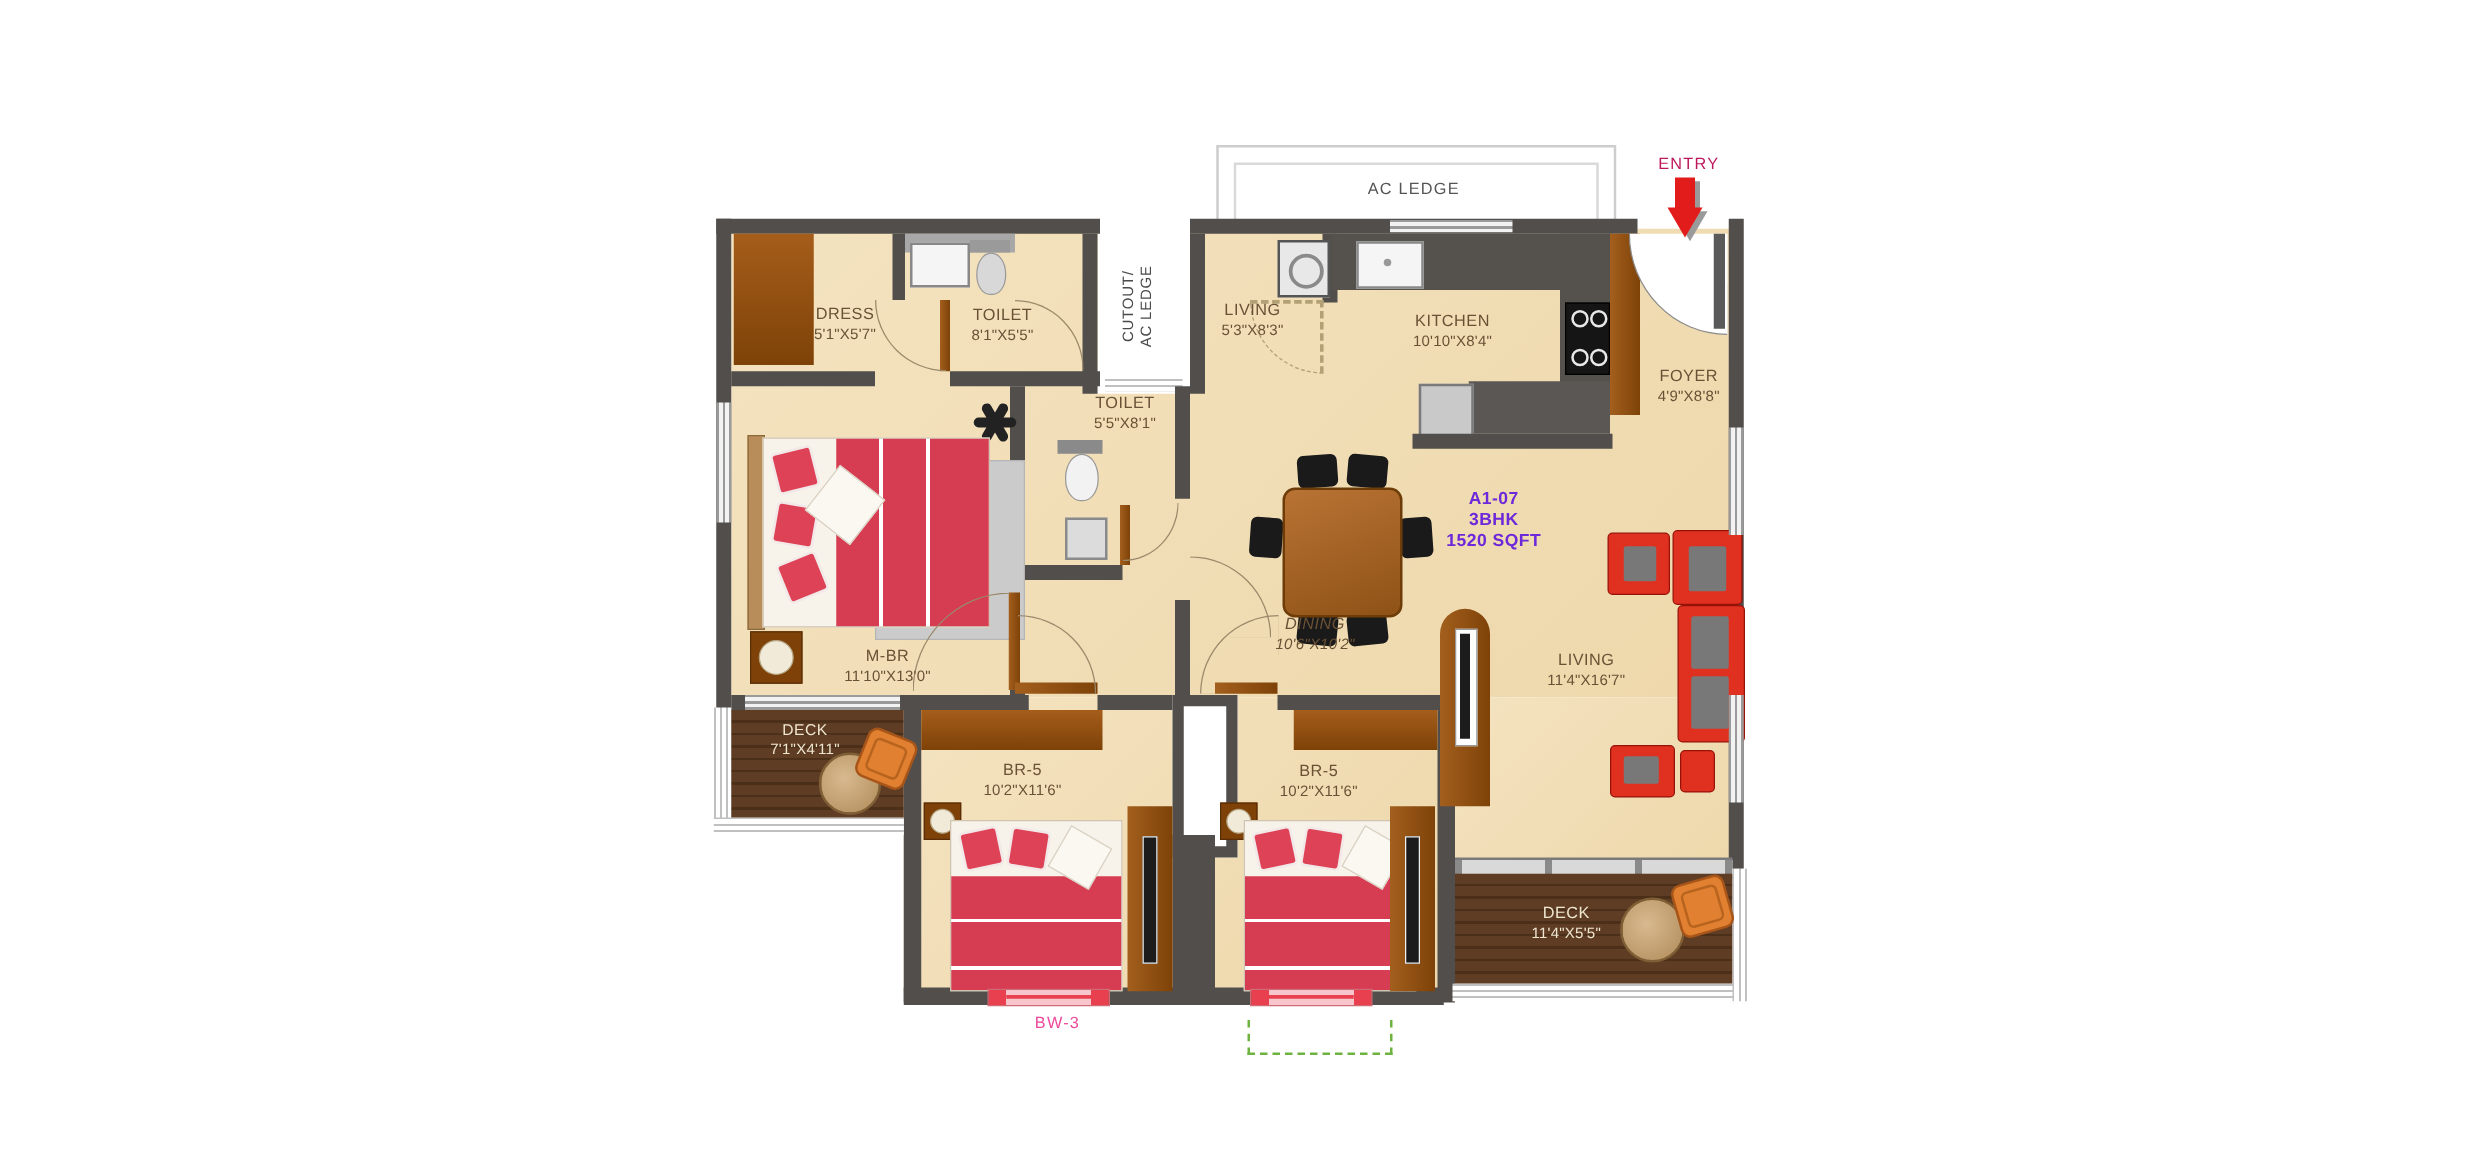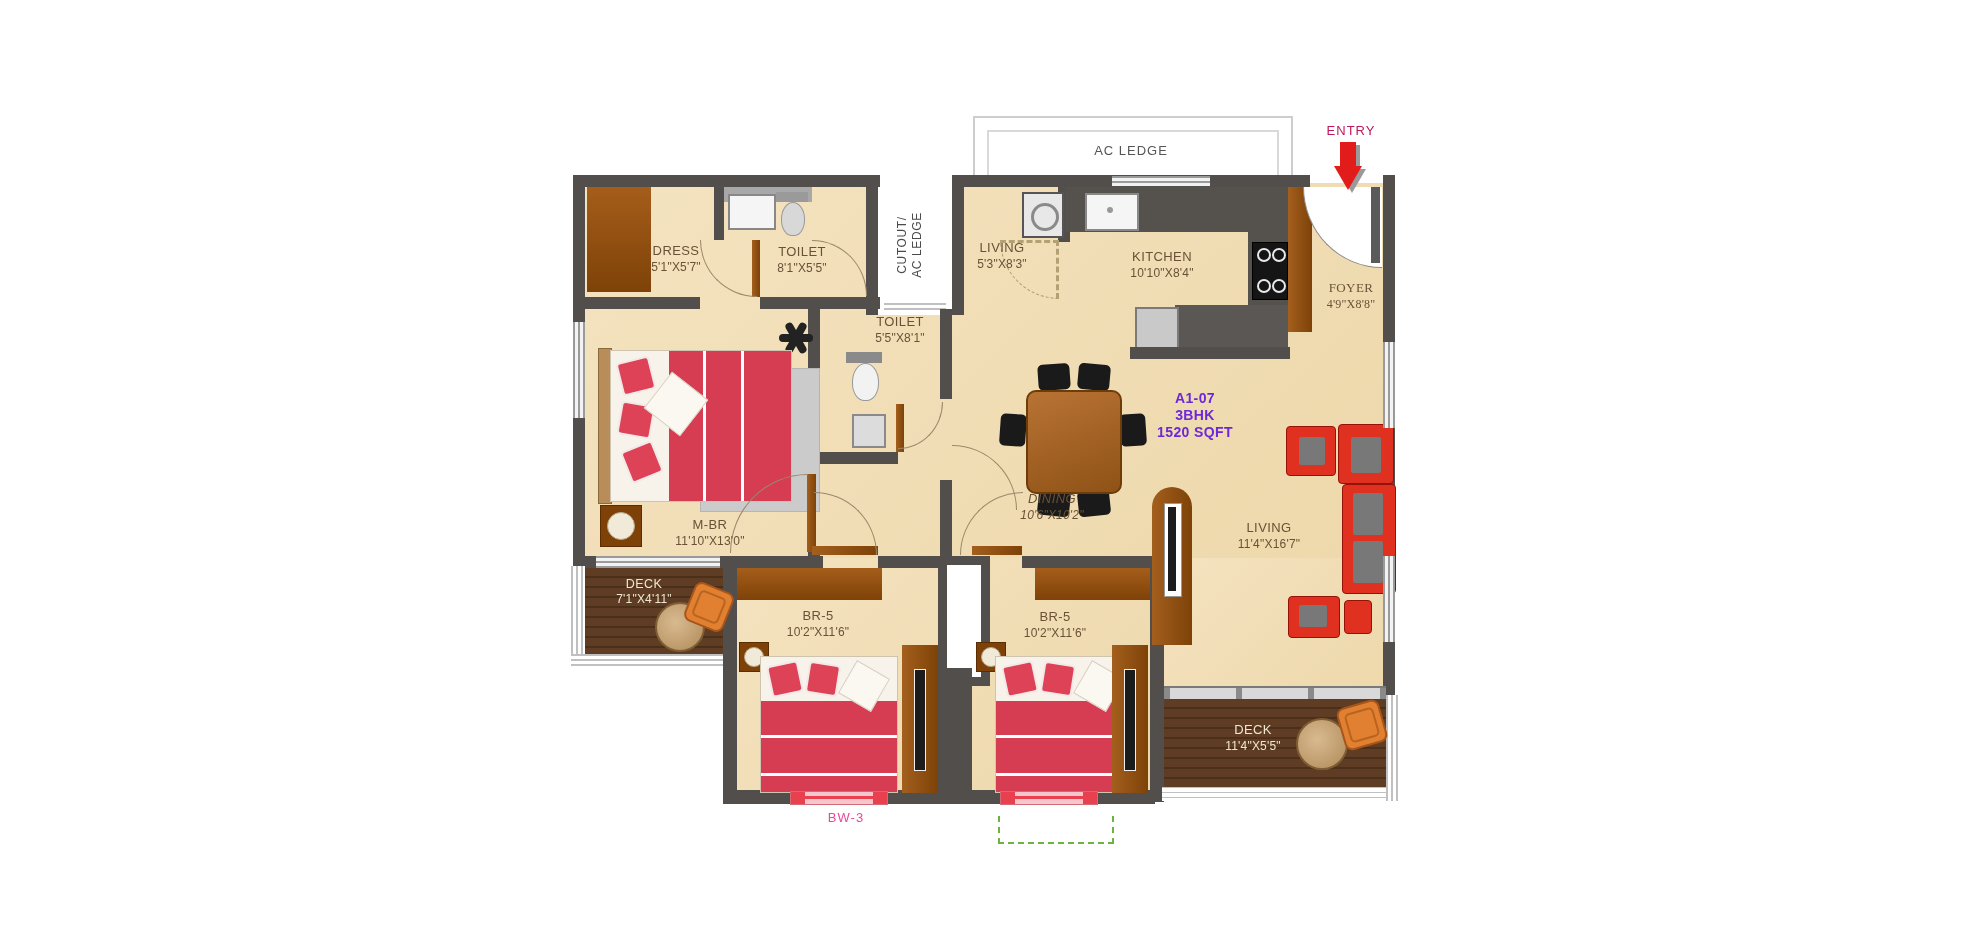--- a/index.html
+++ b/index.html
@@ -257,21 +257,21 @@
     <div class="dims">8'1"X5'5"</div>
   </div>
   <div class="label" style="left:942px;top:239px;width:120px;">
     <div>LIVING</div>
     <div class="dims">5'3"X8'3"</div>
   </div>
   <div class="label" style="left:1102px;top:248px;width:120px;">
     <div>KITCHEN</div>
     <div class="dims">10'10"X8'4"</div>
   </div>
-  <div class="label" style="left:1293px;top:279px;width:116px;font-family:Liberation Serif, serif;">
+  <div class="label" style="left:1293px;top:292px;width:116px;">
     <div>FOYER</div>
     <div class="dims">4'9"X8'8"</div>
   </div>
   <div class="label" style="left:840px;top:313px;width:120px;">
     <div>TOILET</div>
     <div class="dims">5'5"X8'1"</div>
   </div>
   <div class="label" style="left:650px;top:516px;width:120px;">
     <div>M-BR</div>
     <div class="dims">11'10"X13'0"</div>

